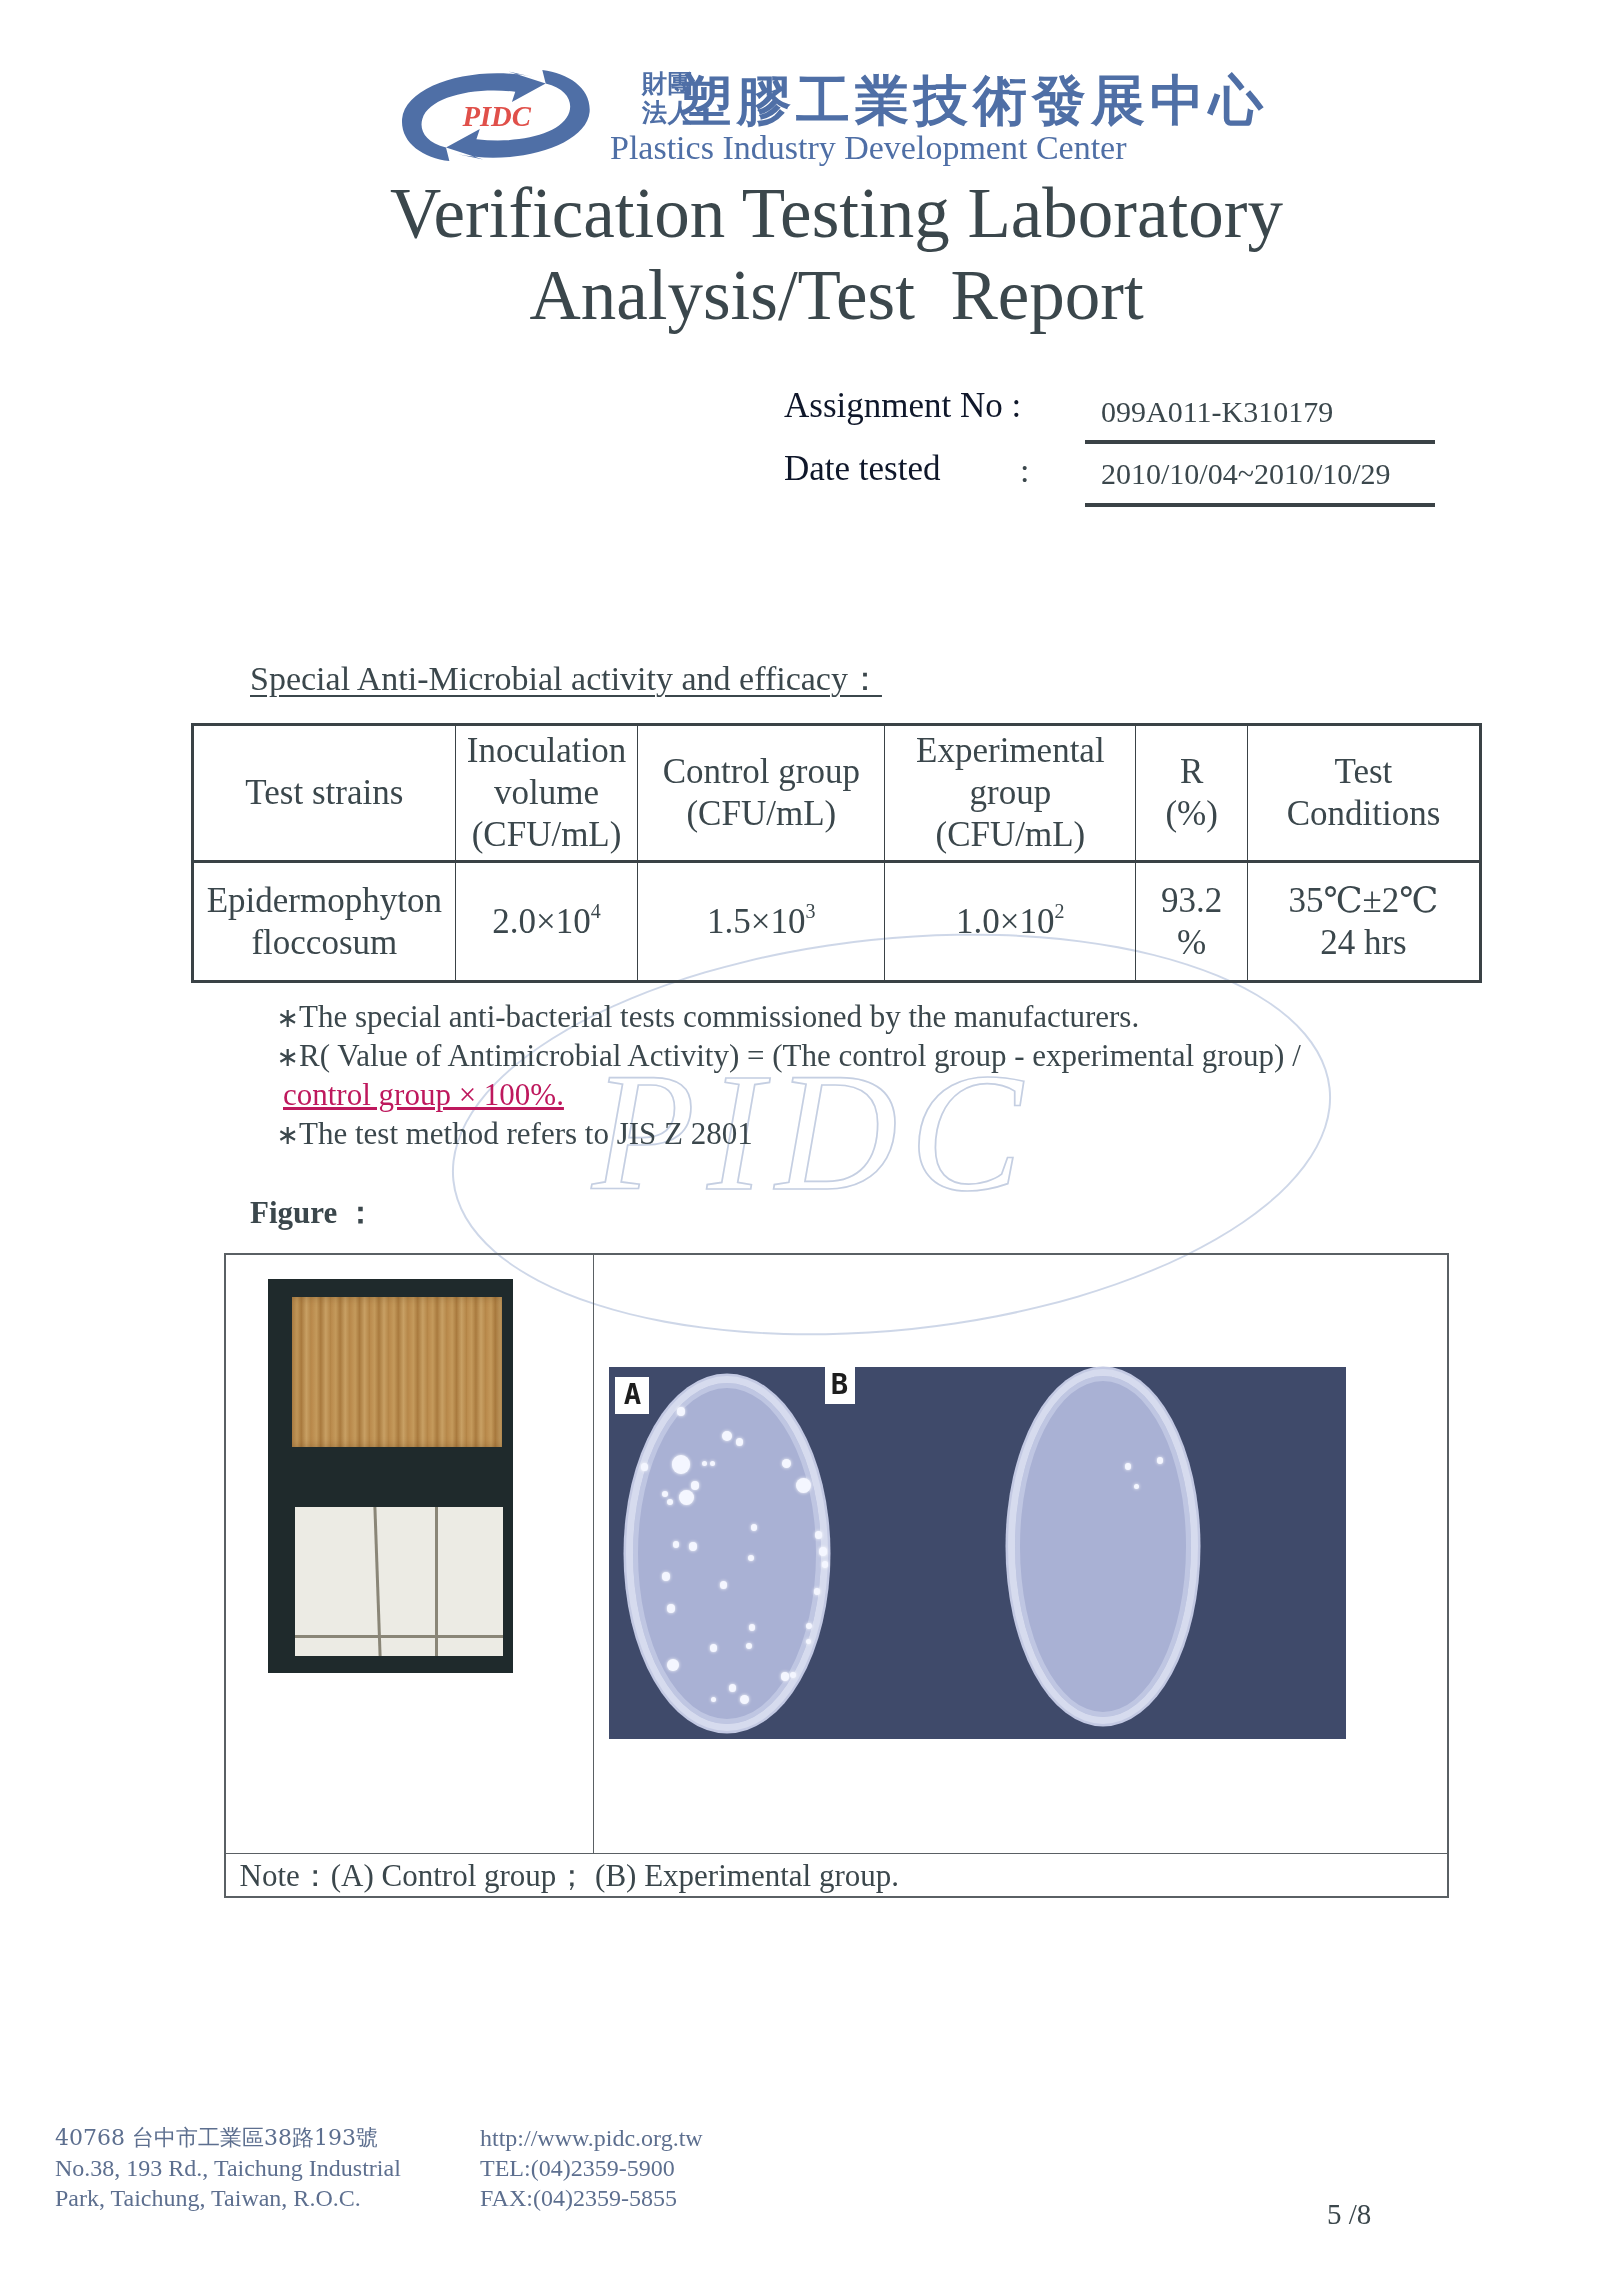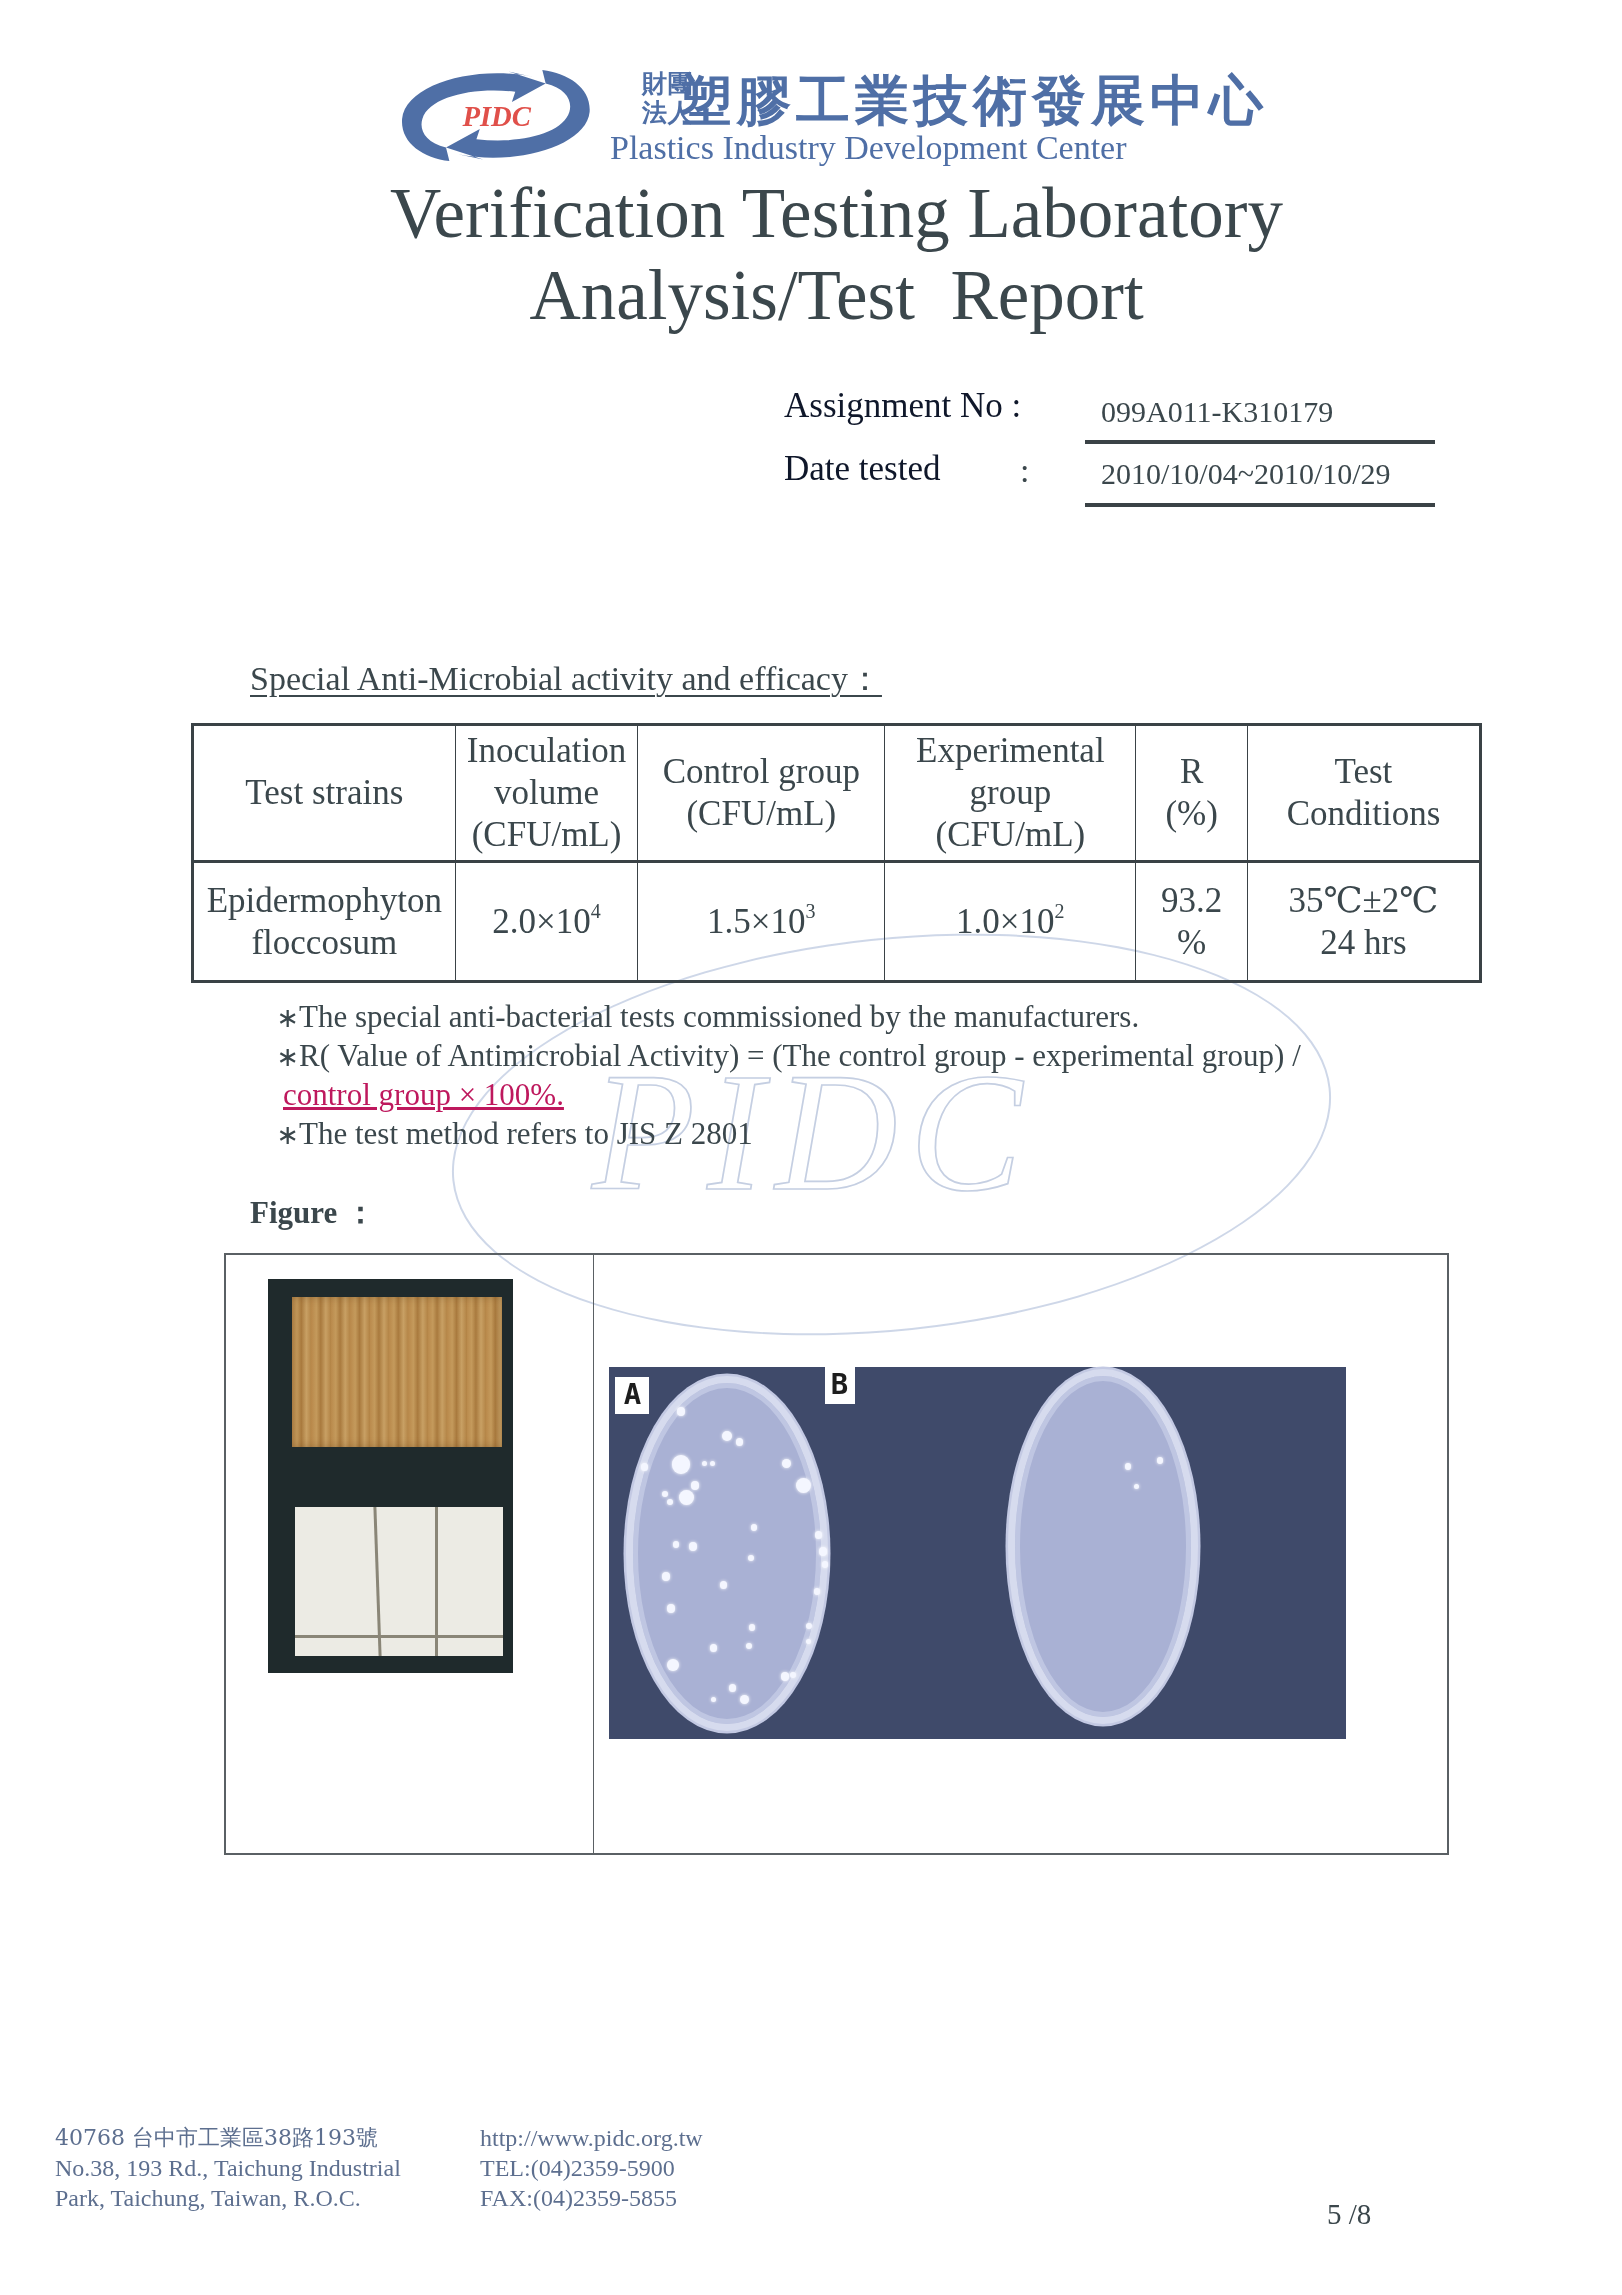--- a/index.html
+++ b/index.html
@@ -248,20 +248,23 @@
             <div class="colony" style="left: 181px; top: 305px; width: 6px; height: 6px;"></div>
             <div class="colony" style="left: 120px; top: 317px; width: 7.6px; height: 7.6px;"></div>
             <div class="colony" style="left: 131px; top: 328px; width: 9.3px; height: 9.3px;"></div>
             <div class="colony" style="left: 102px; top: 330px; width: 5px; height: 5px;"></div>
             <div class="colony" style="left: 516px; top: 96px; width: 6.8px; height: 6.8px;"></div>
             <div class="colony" style="left: 548px; top: 90px; width: 6.8px; height: 6.8px;"></div>
             <div class="colony" style="left: 525px; top: 117px; width: 5px; height: 5px;"></div>
           </div>
     </td>
   </tr>
+  <tr>
+    <td class="note-cell" colspan="2">Note：(A) Control group； (B) Experimental group.</td>
+  </tr>
 </tbody>
   </table>
 
 <div class="abs footer left">
   <div class="cn">40768 台中市工業區38路193號</div>
   <div>No.38, 193 Rd., Taichung Industrial</div>
   <div>Park, Taichung, Taiwan, R.O.C.</div>
 </div>
 <div class="abs footer right">
   <div>http://www.pidc.org.tw</div>

